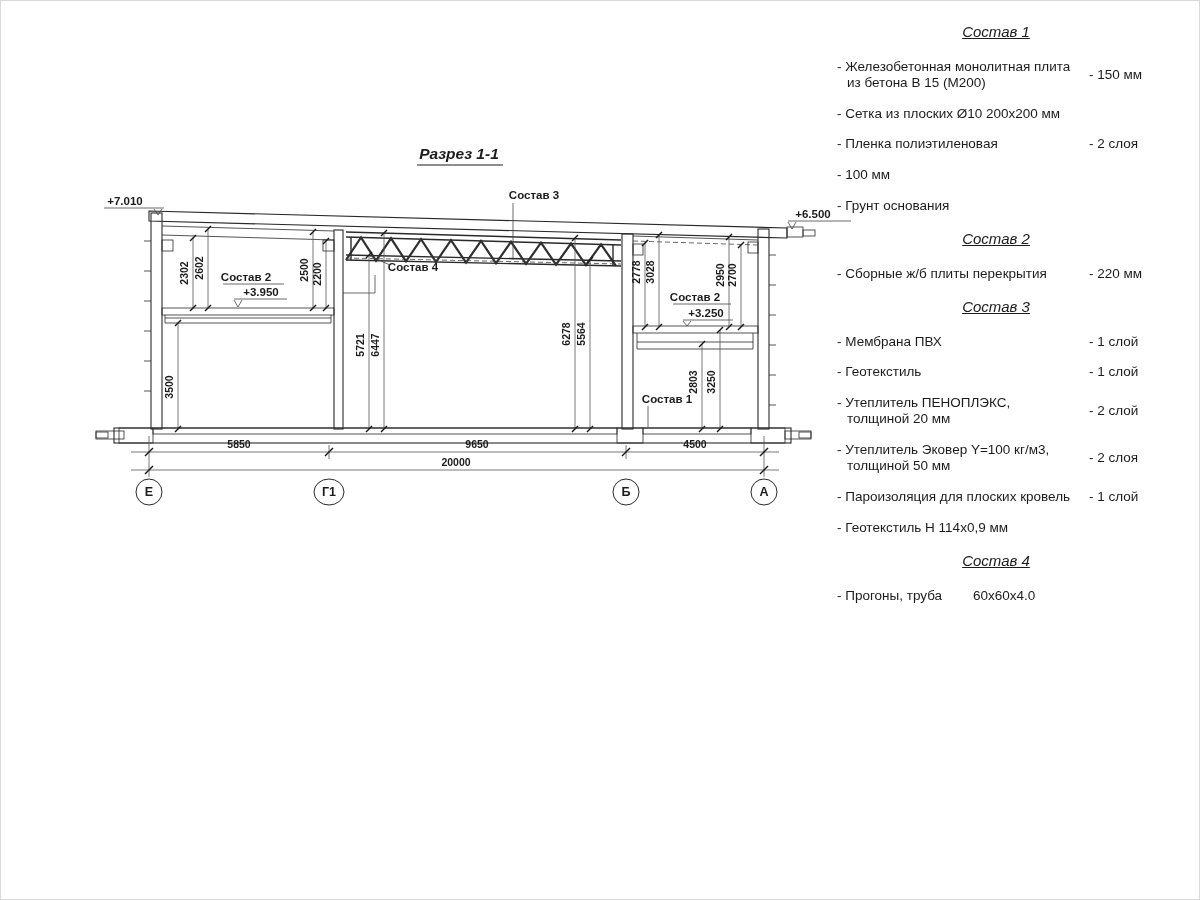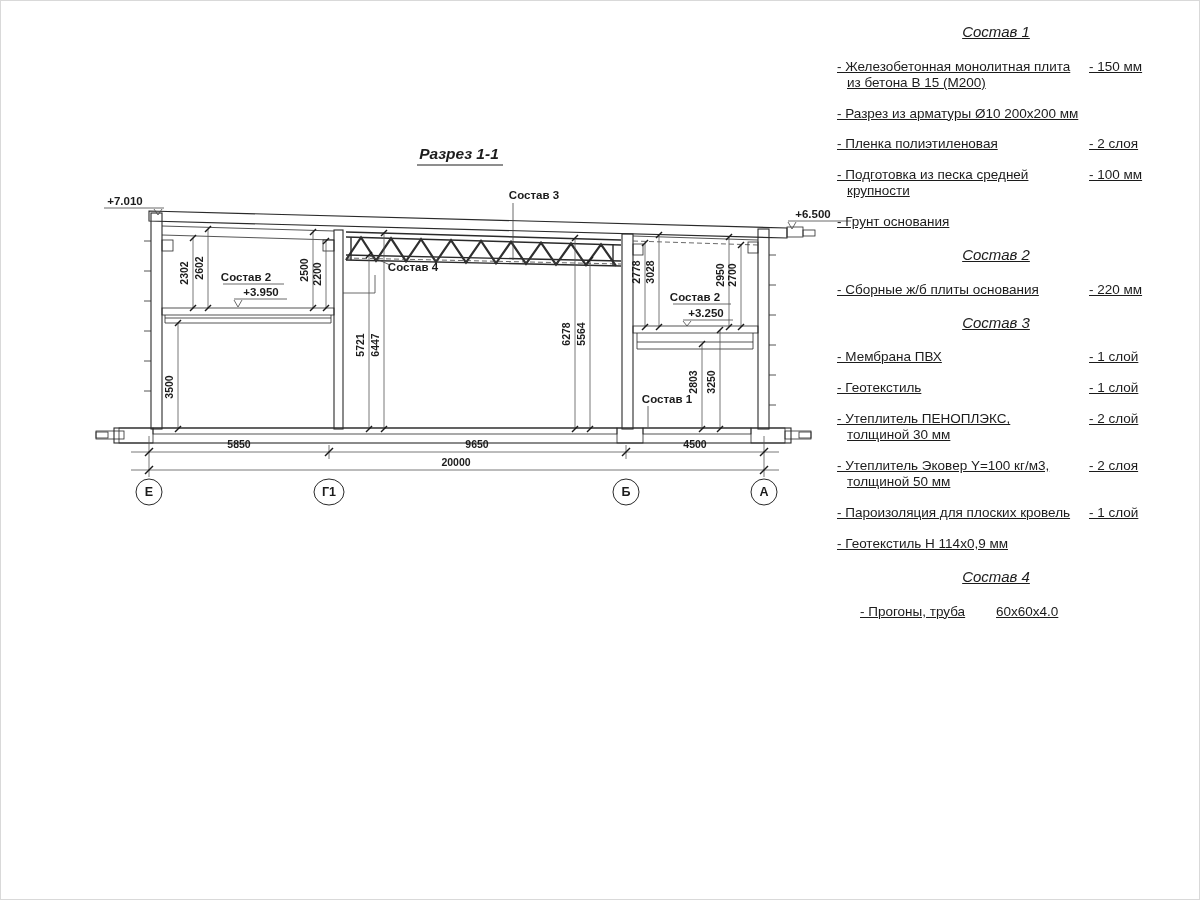--- a/index.html
+++ b/index.html
@@ -16,25 +16,25 @@
   .dash{stroke:#444;stroke-width:.8;stroke-dasharray:5 3;fill:none;}
   .dl{stroke:#555;stroke-width:.8;}
   .tk{stroke:#1a1a1a;stroke-width:1.4;}
   .ldr{stroke:#444;stroke-width:.8;fill:none;}
   .chord{stroke:#2a2a2a;stroke-width:1.4;fill:none;}
   .diag{stroke:#2f2f2f;stroke-width:2.2;fill:none;}
   
   .legend{position:absolute;left:836px;top:16px;width:318px;font-size:13.5px;line-height:1.18;}
   .lg-h{text-align:center;font-style:italic;font-size:15px;text-decoration:underline;margin:16px 0 18px;}
   .lg-h.first{margin-top:6px;}
-  .li{display:flex;justify-content:space-between;align-items:flex-start;margin-bottom:15px;text-decoration:underline;}
+  .li{display:flex;justify-content:space-between;align-items:center;margin-bottom:15px;}
   .li .t{max-width:236px;white-space:pre-line;padding-left:10px;text-indent:-10px;}
   .li .v{width:66px;flex:none;white-space:nowrap;}
   .li.s4{justify-content:flex-start;}
-  .li.s4 .t{flex:none;width:126px;margin-left:23px;}
+  .li.s4 .t{flex:none;width:126px;}
   .li.s4 .v{width:auto;}
 </style>
 </head>
 <body>
 
 <div class="page">
 
 <div class="draw-wrap">
 <svg width="860" height="520" viewBox="0 0 860 520">
   <defs>
@@ -310,55 +310,53 @@
 
 <div class="legend">
 
   <div class="lg-h first">Состав 1</div>
   <div class="li">
     <span class="t">- Железобетонная  монолитная плита
 из бетона В 15 (М200)</span>
     <span class="v">- 150 мм</span>
   </div>
   <div class="li">
-    <span class="t">- Разрез из арматуры Ø10 200х200 мм</span>
+    <span class="t">- Сетка из плоских Ø10 200х200 мм</span>
     <span class="v"></span>
   </div>
   <div class="li">
     <span class="t">- Пленка полиэтиленовая</span>
     <span class="v">-  2 слоя</span>
   </div>
   <div class="li">
-    <span class="t">- Подготовка из песка средней
-крупности</span>
     <span class="v">- 100 мм</span>
   </div>
   <div class="li">
     <span class="t">- Грунт основания</span>
     <span class="v"></span>
   </div>
 
   <div class="lg-h">Состав 2</div>
   <div class="li">
-    <span class="t">- Сборные ж/б плиты основания</span>
+    <span class="t">- Сборные ж/б плиты перекрытия</span>
     <span class="v">- 220 мм</span>
   </div>
 
   <div class="lg-h">Состав 3</div>
   <div class="li">
     <span class="t">- Мембрана ПВХ</span>
     <span class="v">- 1 слой</span>
   </div>
   <div class="li">
     <span class="t">- Геотекстиль</span>
     <span class="v">- 1 слой</span>
   </div>
   <div class="li">
     <span class="t">- Утеплитель ПЕНОПЛЭКС,
-толщиной 30 мм</span>
+толщиной 20 мм</span>
     <span class="v">- 2 слой</span>
   </div>
   <div class="li">
     <span class="t">- Утеплитель Эковер Y=100 кг/м3,
 толщиной 50 мм</span>
     <span class="v">- 2 слоя</span>
   </div>
   <div class="li">
     <span class="t">- Пароизоляция для плоских кровель</span>
     <span class="v">- 1 слой</span>

